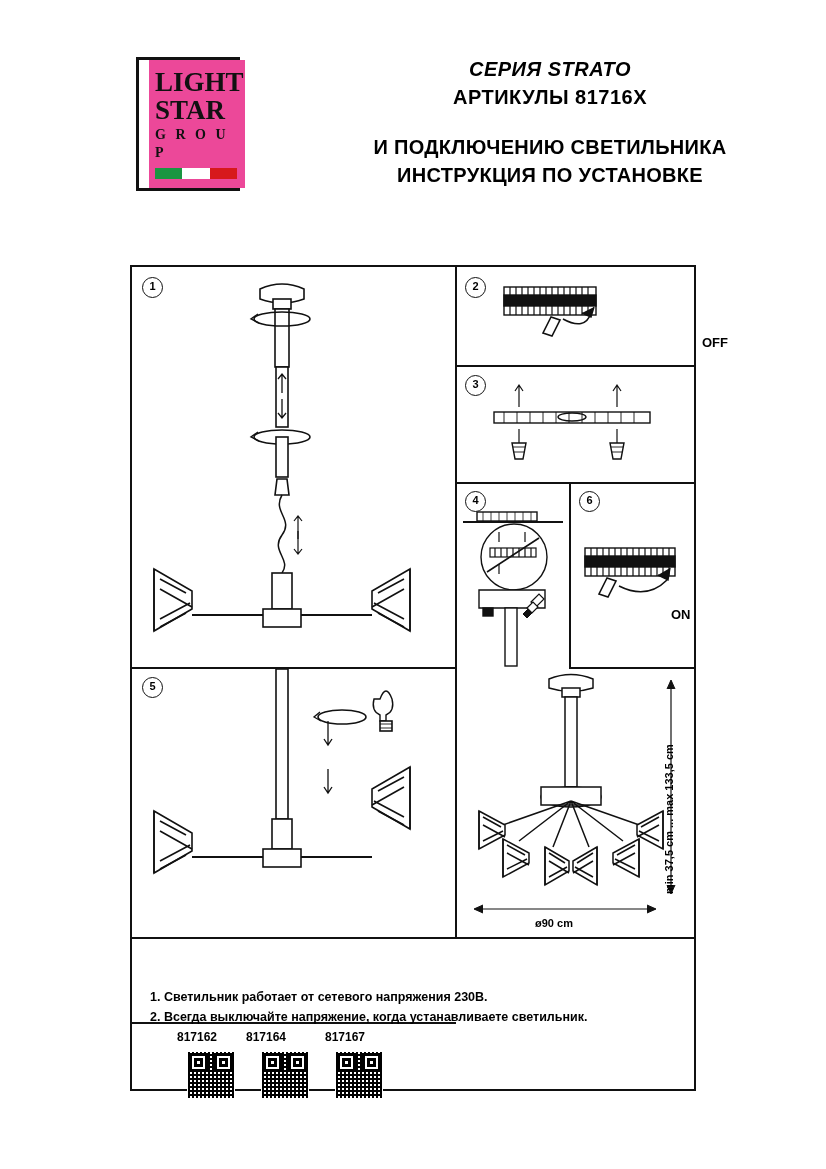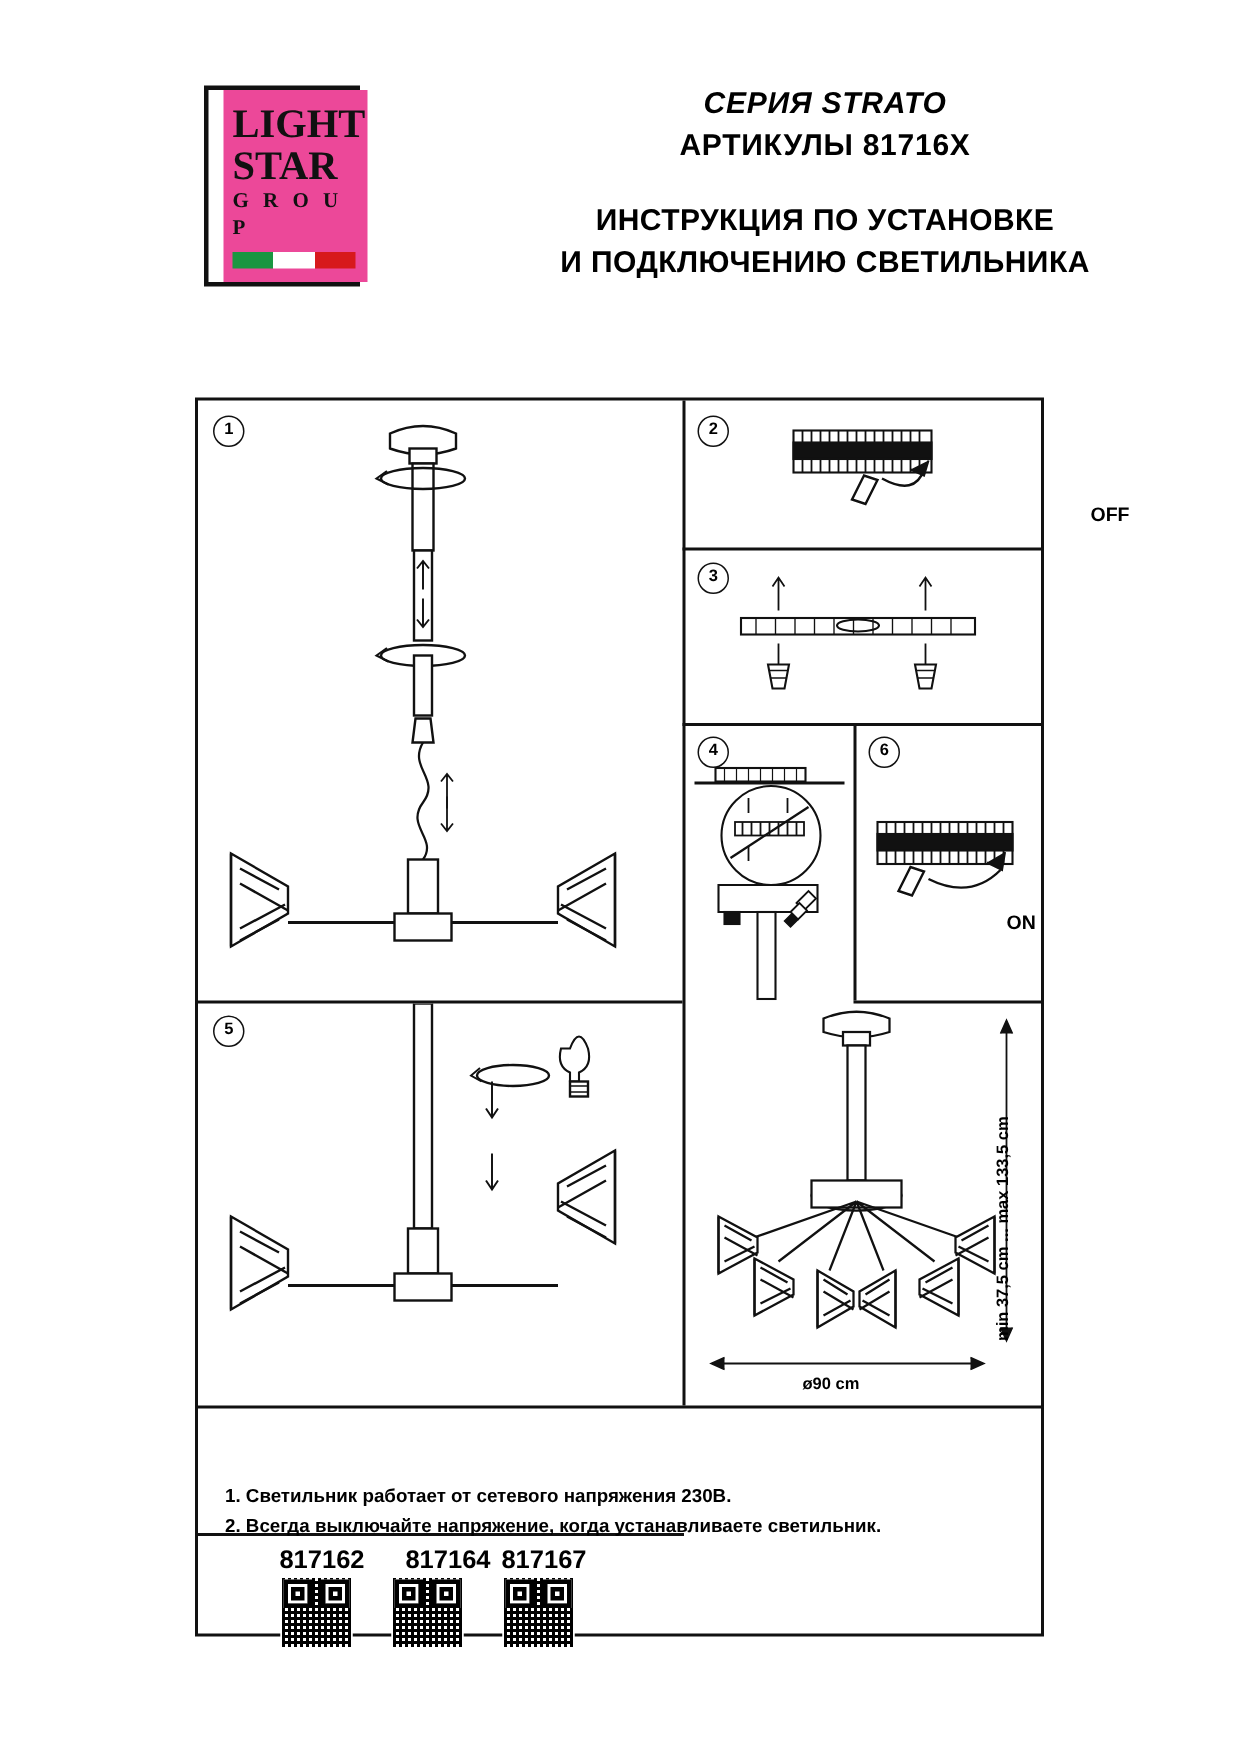--- a/index.html
+++ b/index.html
@@ -151,23 +151,23 @@
     position: absolute;
     width: 13px; height: 13px;
     border: 3px solid #000;
     background: #fff;
     box-shadow: inset 0 0 0 2px #fff, inset 0 0 0 5px #000;
   }
   .qr::before { left: 1px; top: 1px; }
   .qr::after  { right: 1px; top: 1px; }
   .qr-code-num {
     position: absolute;
-    font-size: 17px;
-    font-weight: bold;
-    text-align: right;
+    font-size: 12px;
+    font-weight: bold;
+    text-align: left;
     width: 66px;
   }
 
   .notes {
     position: absolute;
     left: 0; bottom: 0;
     width: 100%;
     padding: 14px 0 0 18px;
     box-sizing: border-box;
     font-size: 12.5px;
@@ -197,22 +197,22 @@
   <div class="flag">
     <span style="background:#1a9641"></span>
       <span style="background:#ffffff"></span>
       <span style="background:#d7191c"></span>
   </div>
 
   <div class="title-block">
     <div class="title-series">СЕРИЯ STRATO</div>
     <div class="title-article">АРТИКУЛЫ 81716X</div>
     <div class="title-instr">
+      <div>И ПОДКЛЮЧЕНИЮ СВЕТИЛЬНИКА</div>
       <div>ИНСТРУКЦИЯ ПО УСТАНОВКЕ</div>
-      <div>И ПОДКЛЮЧЕНИЮ СВЕТИЛЬНИКА</div>
     </div>
   </div>
 </div>
 
 <div class="frame">
 
   <div class="hline" style="left:0; top:400px; width:323px; height:2px;"></div>
   <div class="vline" style="left:323px; top:0; width:2px; height:670px;"></div>
   <div class="hline" style="left:323px; top:98px; width:241px; height:2px;"></div>
   <div class="hline" style="left:323px; top:215px; width:241px; height:2px;"></div>
@@ -260,21 +260,21 @@
         <path d="M28 312 l26 14 M28 322 l32 18 M26 336 l0 0 M28 352 l30 -16 M28 360 l26 -14"></path>
 
         <path d="M278 302 l-38 22 l0 18 l38 22 z" fill="#fff"></path>
         <path d="M278 302 l0 62"></path>
         <path d="M272 312 l-26 14 M272 322 l-32 18 M272 352 l-30 -16 M272 360 l-26 -14"></path>
       </g>
     </svg>
   </div>
 
   <div class="badge" style="left:333px; top:10px;">2</div>
-  <div class="cell" style="left:332px; top:0; width:239px; height:98px;">
+  <div class="cell" style="left:307px; top:0; width:239px; height:98px;">
     <svg width="239" height="98" viewBox="0 0 239 98">
       <g stroke="#111" fill="none" stroke-width="1.4">
 
         <rect x="65" y="20" width="92" height="28" fill="#fff"></rect>
         <g stroke-width="1.2">
           <path d="M71 20 l0 28 M77 20 l0 28 M83 20 l0 28 M89 20 l0 28 M95 20 l0 28 M101 20 l0 28 M107 20 l0 28 M113 20 l0 28 M119 20 l0 28 M125 20 l0 28 M131 20 l0 28 M137 20 l0 28 M143 20 l0 28 M149 20 l0 28"></path>
         </g>
         <rect x="65" y="28" width="92" height="11" fill="#111"></rect>
 
         <path d="M112 50 l-8 16 l9 3 l8 -16 z" fill="#fff" stroke-width="1.6"></path>
@@ -383,21 +383,21 @@
         <path d="M188 43 l-6 5 l7 4" stroke-width="1.3"></path>
 
         <path d="M196 52 l0 24 M192 70 l4 6 l4 -6" stroke-width="1.3"></path>
         <path d="M196 100 l0 24 M192 118 l4 6 l4 -6" stroke-width="1.3"></path>
       </g>
     </svg>
   </div>
 
   <div class="cell" style="left:0; top:757px; width:323px; height:85px;">
     <div class="qr-code-num" style="left:45px; top:6px;">817162</div>
-    <div class="qr-code-num" style="left:129px; top:6px;">817164</div>
+    <div class="qr-code-num" style="left:114px; top:6px;">817164</div>
     <div class="qr-code-num" style="left:193px; top:6px;">817167</div>
     <div class="qr" style="left:55px; top:27px;"></div>
     <div class="qr" style="left:129px; top:27px;"></div>
     <div class="qr" style="left:203px; top:27px;"></div>
   </div>
 
   <div class="cell" style="left:325px; top:402px; width:239px; height:268px;">
     <svg width="239" height="268" viewBox="0 0 239 268">
       <g stroke="#111" fill="none" stroke-width="1.5">
 

